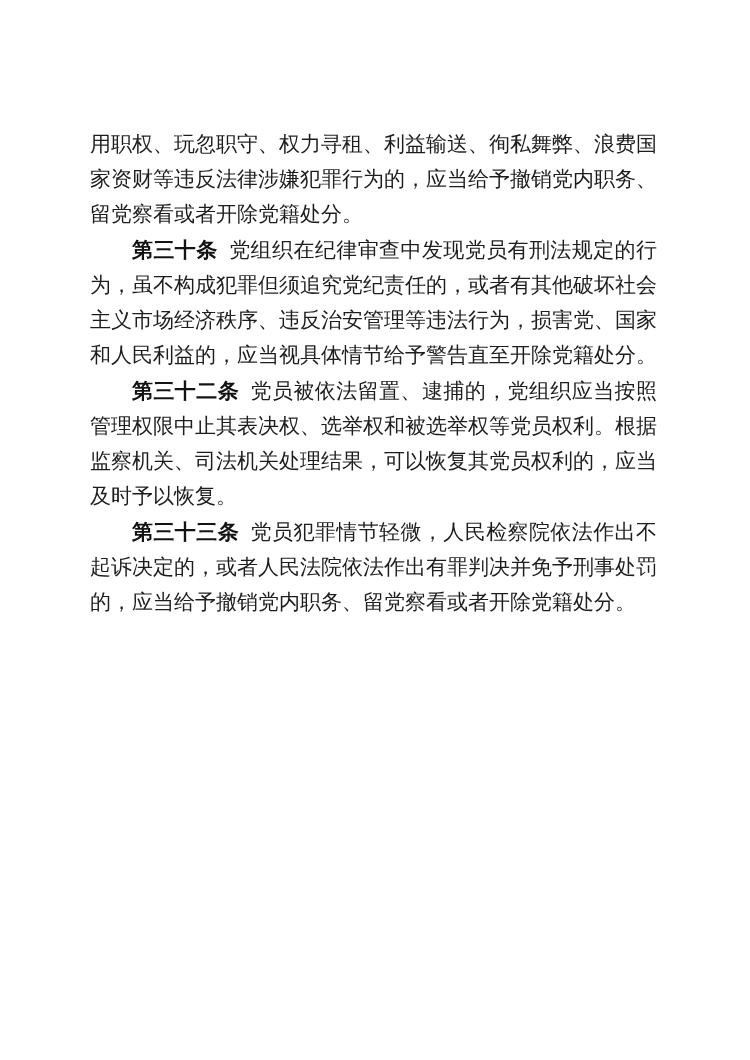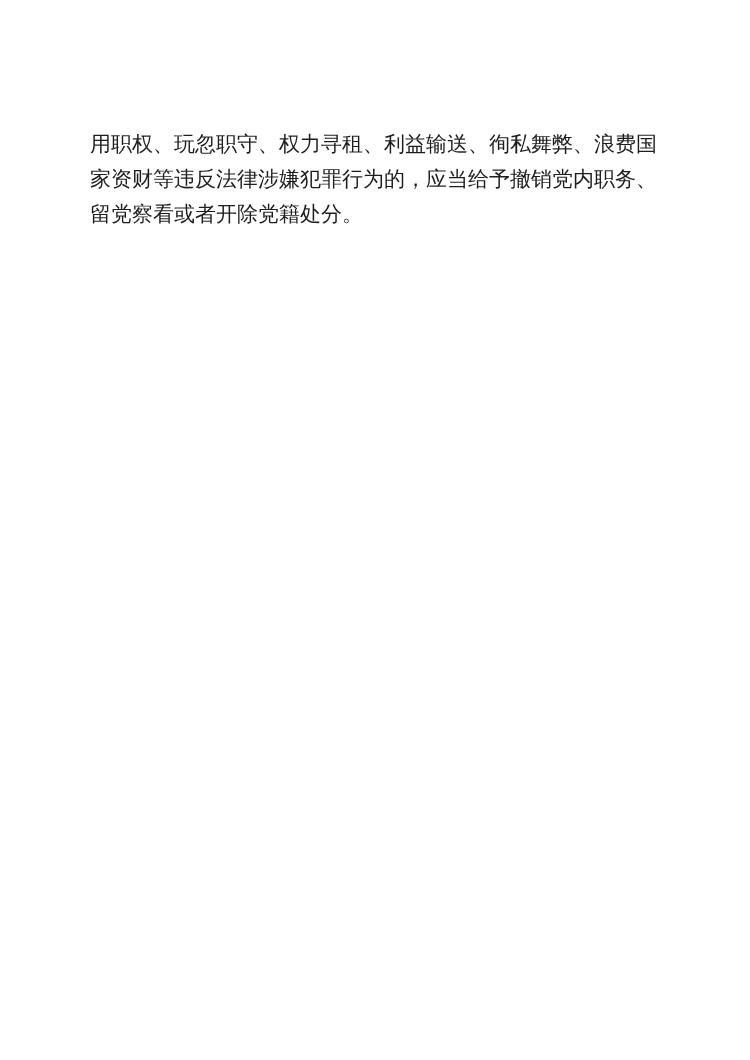--- a/index.html
+++ b/index.html
@@ -58,23 +58,32 @@
 <body>
 
 <div class="sheet">
 
   <div class="content">
 
     <p>
       <span class="lead"></span><span>用职权、玩忽职守、权力寻租、利益输送、徇私舞弊、浪费国家资财等违反法律涉嫌犯罪行为的，应当给予撤销党内职务、留党察看或者开除党籍处分。</span>
     </p>
 
+    <p class="indent">
+      <span class="lead">第三十条</span><span>党组织在纪律审查中发现党员有刑法规定的行为，虽不构成犯罪但须追究党纪责任的，或者有其他破坏社会主义市场经济秩序、违反治安管理等违法行为，损害党、国家和人民利益的，应当视具体情节给予警告直至开除党籍处分。</span>
+    </p>
 
 
 
 
+    <p class="indent">
+      <span class="lead">第三十二条</span><span>党员被依法留置、逮捕的，党组织应当按照管理权限中止其表决权、选举权和被选举权等党员权利。根据监察机关、司法机关处理结果，可以恢复其党员权利的，应当及时予以恢复。</span>
+    </p>
 
+    <p class="indent">
+      <span class="lead">第三十三条</span><span>党员犯罪情节轻微，人民检察院依法作出不起诉决定的，或者人民法院依法作出有罪判决并免予刑事处罚的，应当给予撤销党内职务、留党察看或者开除党籍处分。</span>
+    </p>
 
   </div>
 
   <div class="page-num">9</div>
 
 </div>
 
 </body></html>

